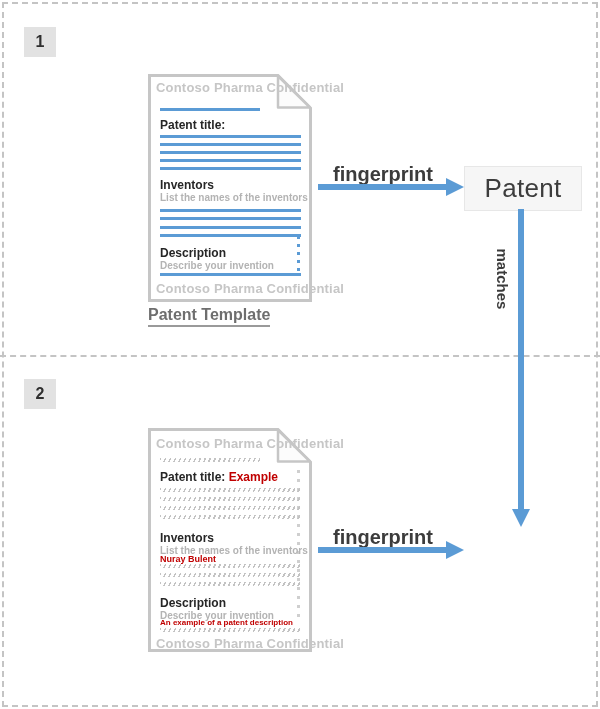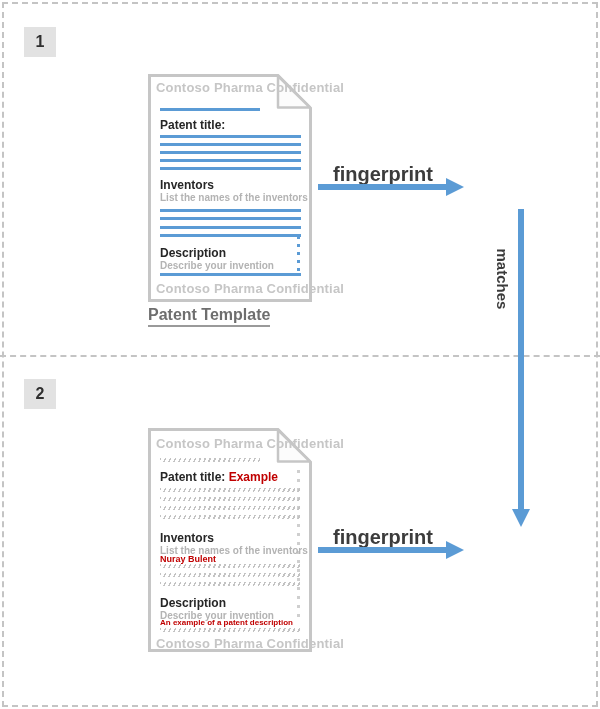--- a/index.html
+++ b/index.html
@@ -72,20 +72,21 @@
       <div class="bline" style="left:12px;top:199px;width:141px;"></div>
       <div class="conf" style="top:207px;">Contoso Pharma Confidential</div>
     </div>
   </div>
   <div class="doc-label" style="left:148px;top:306px;">Patent Template</div>
 
   <div class="arrow-label" style="left:318px;top:163px;width:130px;">fingerprint</div>
   <div class="arrow-shaft-h" style="left:318px;top:184px;width:130px;"></div>
   <div class="arrow-head-r" style="left:446px;top:178px;"></div>
 
+  <div class="node-box" style="left:464px;top:166px;width:116px;height:43px;">Patent</div>
 
   <div class="arrow-shaft-v" style="left:518px;top:209px;height:301px;"></div>
   <div class="arrow-head-d" style="left:512px;top:509px;"></div>
   <div class="matches" style="left:472px;top:270px;width:60px;text-align:center;">matches</div>
 
   <div class="badge" style="left:24px;top:379px;">2</div>
 
   <div class="doc" style="left:148px;top:428px;height:224px;">
     <svg width="164" height="224" viewBox="0 0 164 224">
       <path d="M1.5,1.5 L130,1.5 L162.5,34 L162.5,222.5 L1.5,222.5 Z" fill="#ffffff" stroke="#c6c6c6" stroke-width="3"></path>

